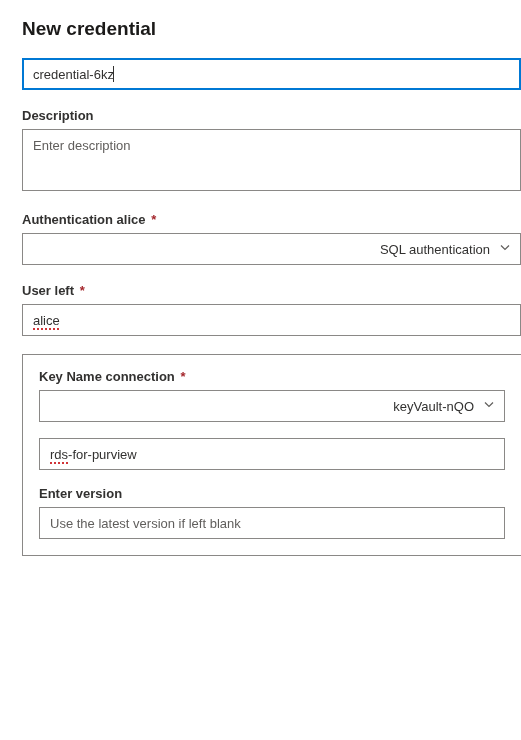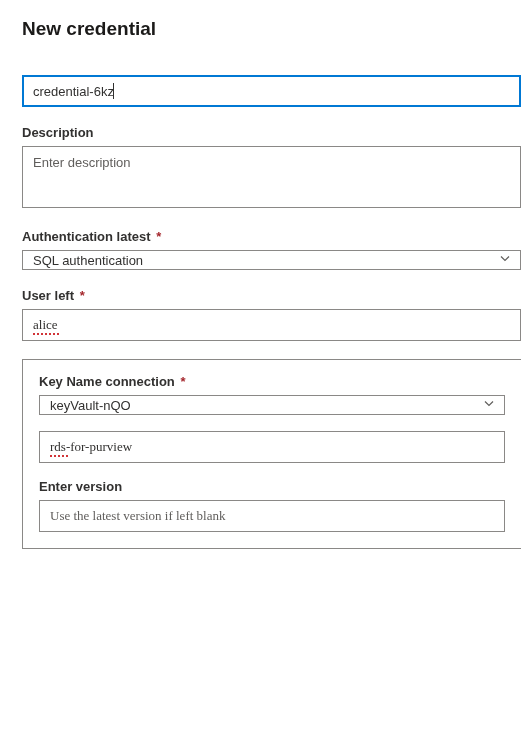--- a/index.html
+++ b/index.html
@@ -12,42 +12,42 @@
       font-size: 13px;
       color: #323130;
       padding: 18px 0 18px 22px;
       width: 521px;
       overflow: hidden;
       background: #fff;
     }
     .form-title {
       font-size: 19px;
       font-weight: 600;
-      margin-bottom: 35px;
+      margin-bottom: 18px;
       color: #1b1a19;
     }
     .field-group {
       margin-bottom: 18px;
     }
     .field-label {
       font-size: 13px;
       font-weight: 600;
       color: #323130;
       display: block;
       margin-bottom: 6px;
     }
     .required {
       color: #a4262c;
       margin-left: 2px;
     }
     .text-input {
       width: 100%;
       height: 32px;
       padding: 0 10px;
-      font-family: Liberation Serif, serif;
+      font-family: Liberation Sans, sans-serif;
       font-size: 13px;
       border: 1px solid #8a8886;
       outline: none;
       color: #323130;
       background: #fff;
     }
     .text-input::placeholder {
       color: #605e5c;
     }
     .textarea-input {
@@ -63,30 +63,31 @@
     }
     .textarea-input::placeholder {
       color: #605e5c;
     }
     .select-wrap {
       position: relative;
       width: 100%;
     }
     .select-input {
       width: 100%;
-      height: 20px;
+      height: 32px;
       padding: 0 30px 0 10px;
       font-family: inherit;
       font-size: 13px;
       border: 1px solid #8a8886;
       outline: none;
       color: #323130;
       background: #fff;
       appearance: none;
       cursor: pointer;
+      text-align: right;
     }
     .select-chevron {
       position: absolute;
       right: 10px;
       top: 50%;
       transform: translateY(-50%);
       pointer-events: none;
     }
     .spellcheck-wrap {
       position: relative;
@@ -150,21 +151,21 @@
   </div>
 </div>
 
 <div class="field-group">
   <label class="field-label">Description</label>
   <textarea class="textarea-input" placeholder="Enter description" style=""></textarea>
 </div>
 
 <div class="field-group">
   <label class="field-label">
-    <span>Authentication latest</span>
+    <span>Authentication alice</span>
     <span class="required">*</span>
   </label>
   <div class="select-wrap">
     <input type="text" class="select-input" readonly="" value="SQL authentication" style="">
     <span class="select-chevron">
       <svg width="12" height="12" viewBox="0 0 12 12">
           <path d="M2 4 L6 8 L10 4" stroke="#605e5c" stroke-width="1.2" fill="none"></path>
         </svg>
     </span>
   </div>

